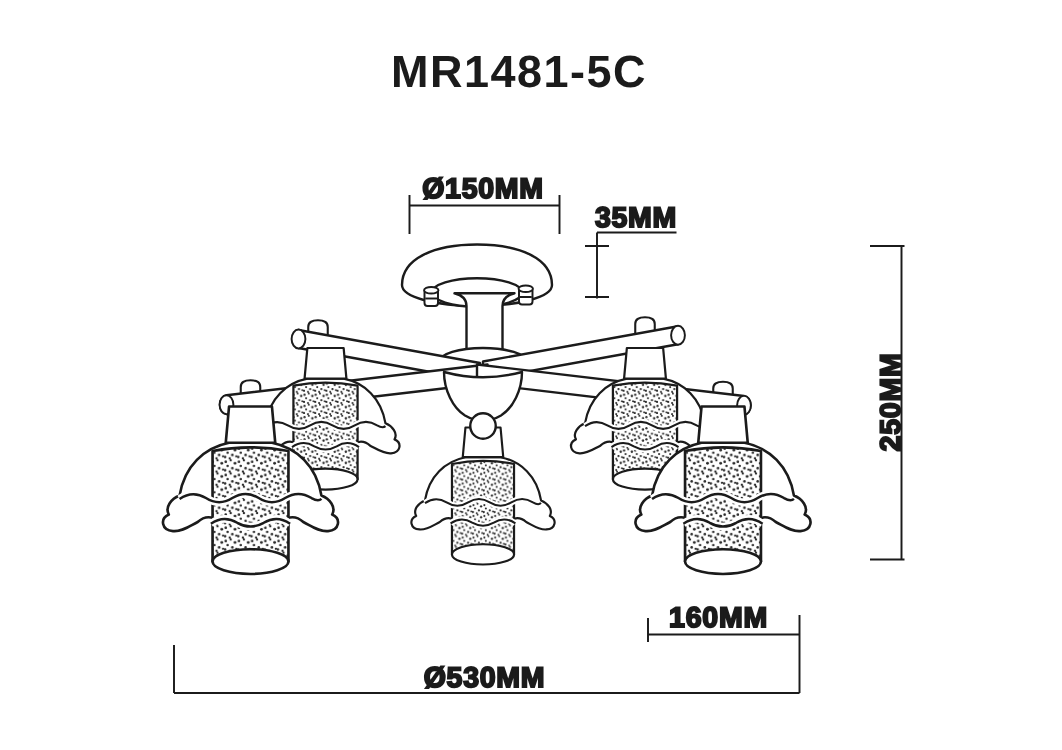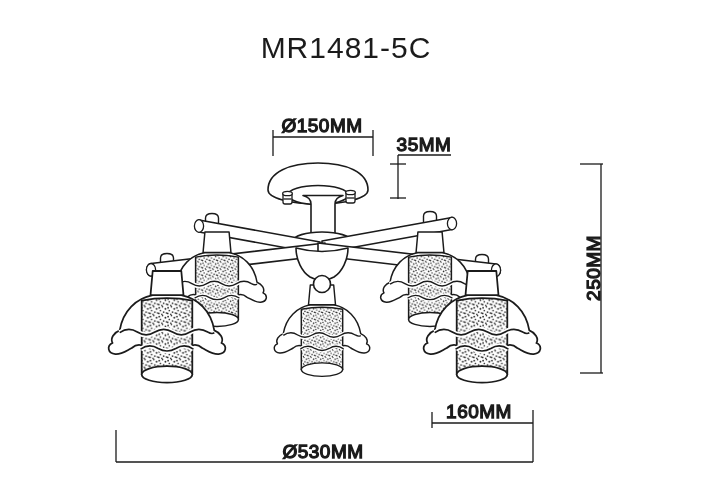--- a/index.html
+++ b/index.html
@@ -1,20 +1,20 @@
 <!DOCTYPE html>
 <html><head>
 <meta charset="utf-8">
 <style>
   html,body{margin:0;padding:0;}
   body{
     width:708px;height:500px;background:#ffffff;overflow:hidden;
     font-family:"Liberation Sans", sans-serif;
   }
-  .stage{position:relative;width:708px;height:356px;background:#fff;}
+  .stage{position:relative;width:708px;height:356px;background:#fff;font-weight:bold;}
   svg{position:absolute;left:0;top:0;}
   svg text{fill:#1b1b1b;}
   .dim-text{font-size:19px;letter-spacing:0.5px;}
   .title-text{font-size:30px;letter-spacing:1px;}
 </style>
 </head>
 <body>
 
 <div class="stage">
 <svg width="708" height="500" viewBox="0 0 708 500">

